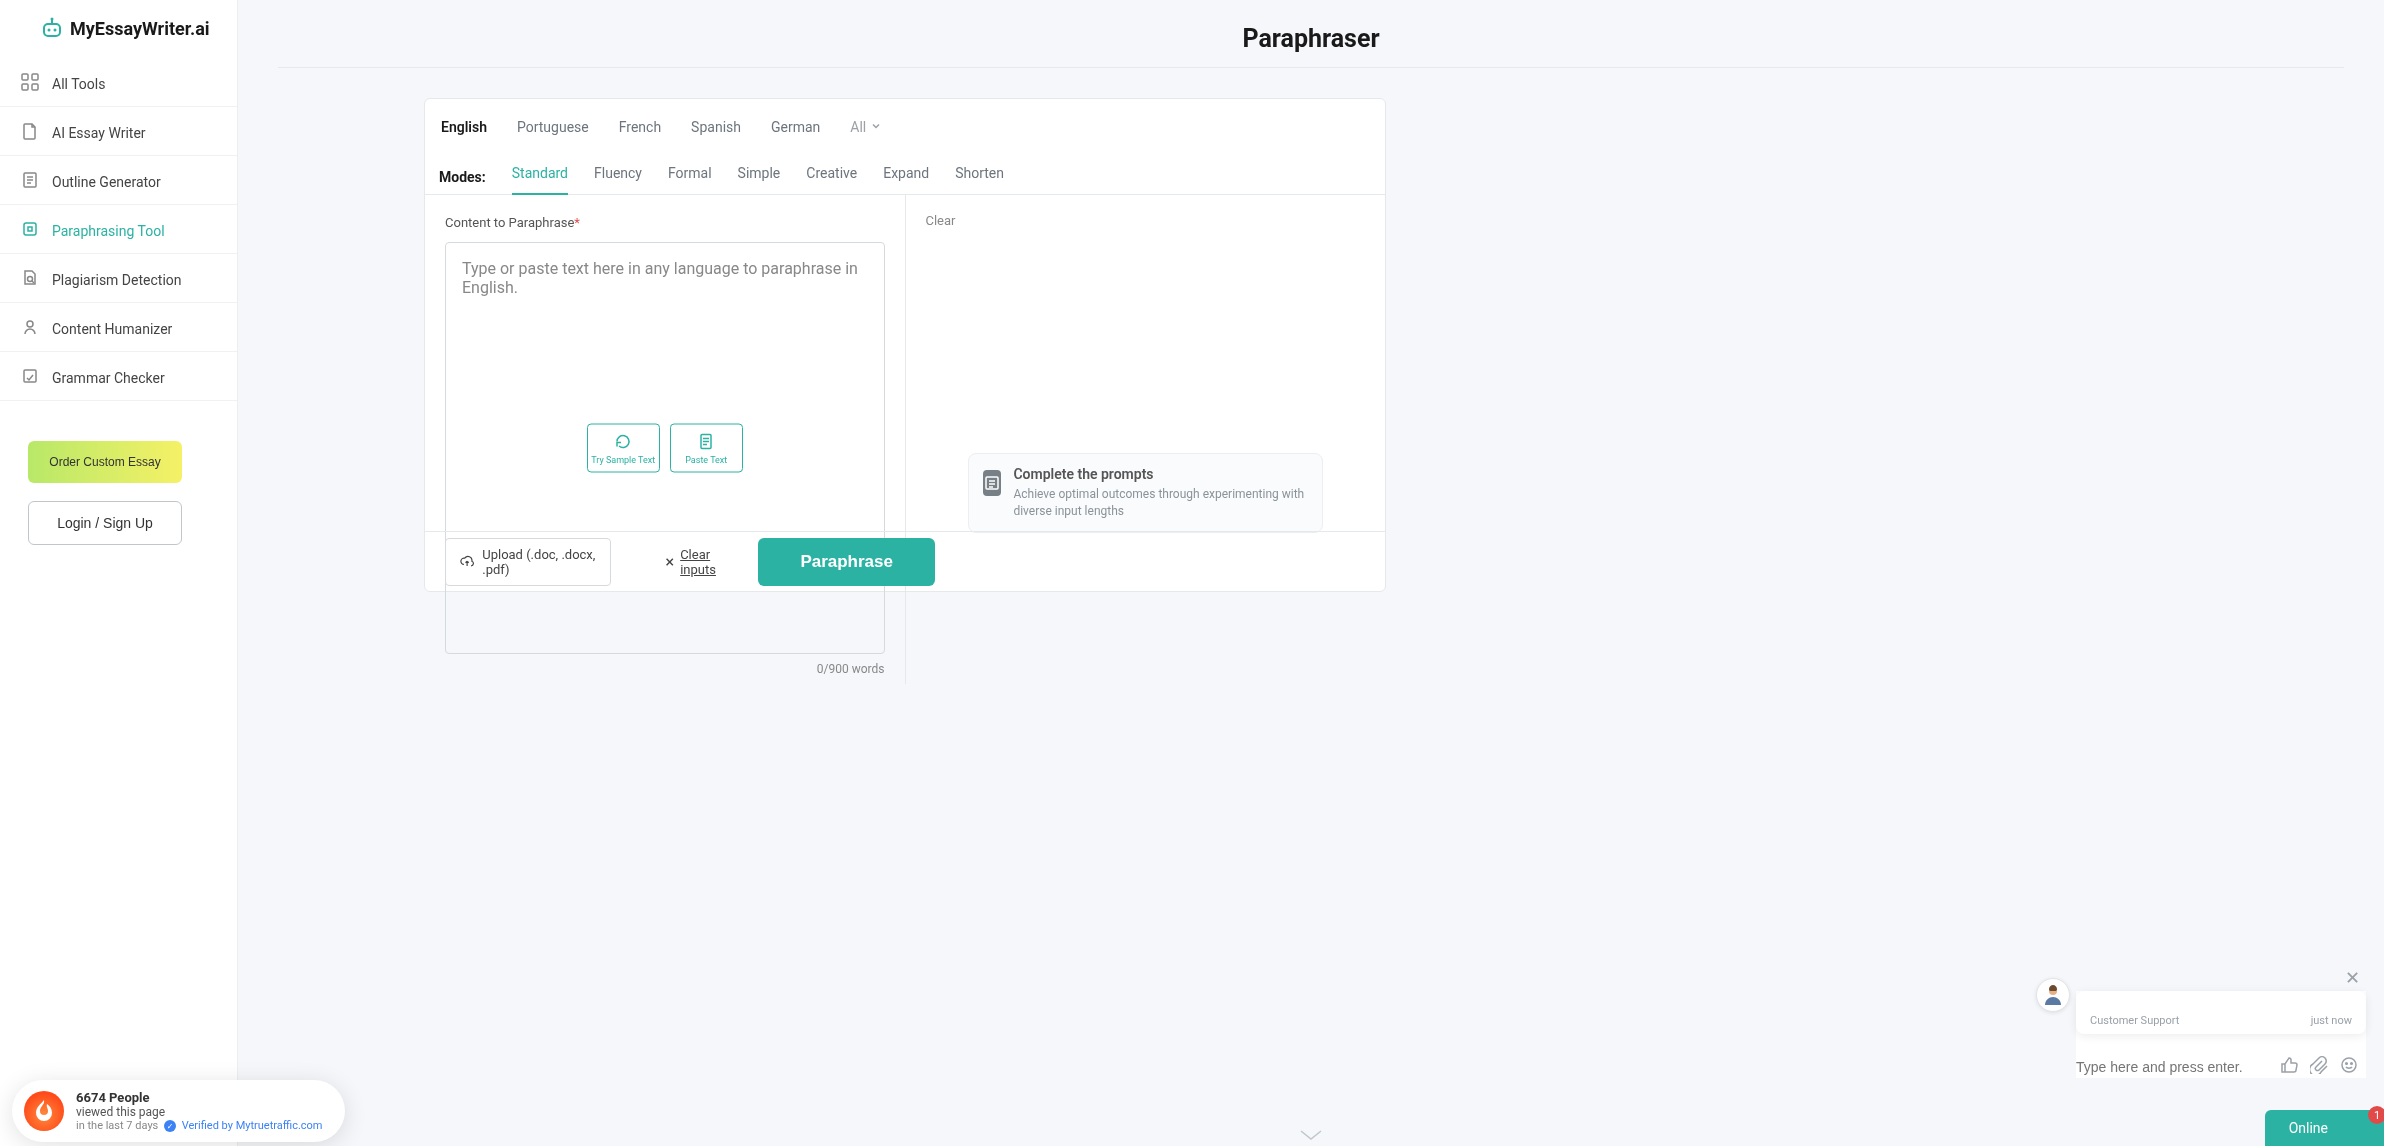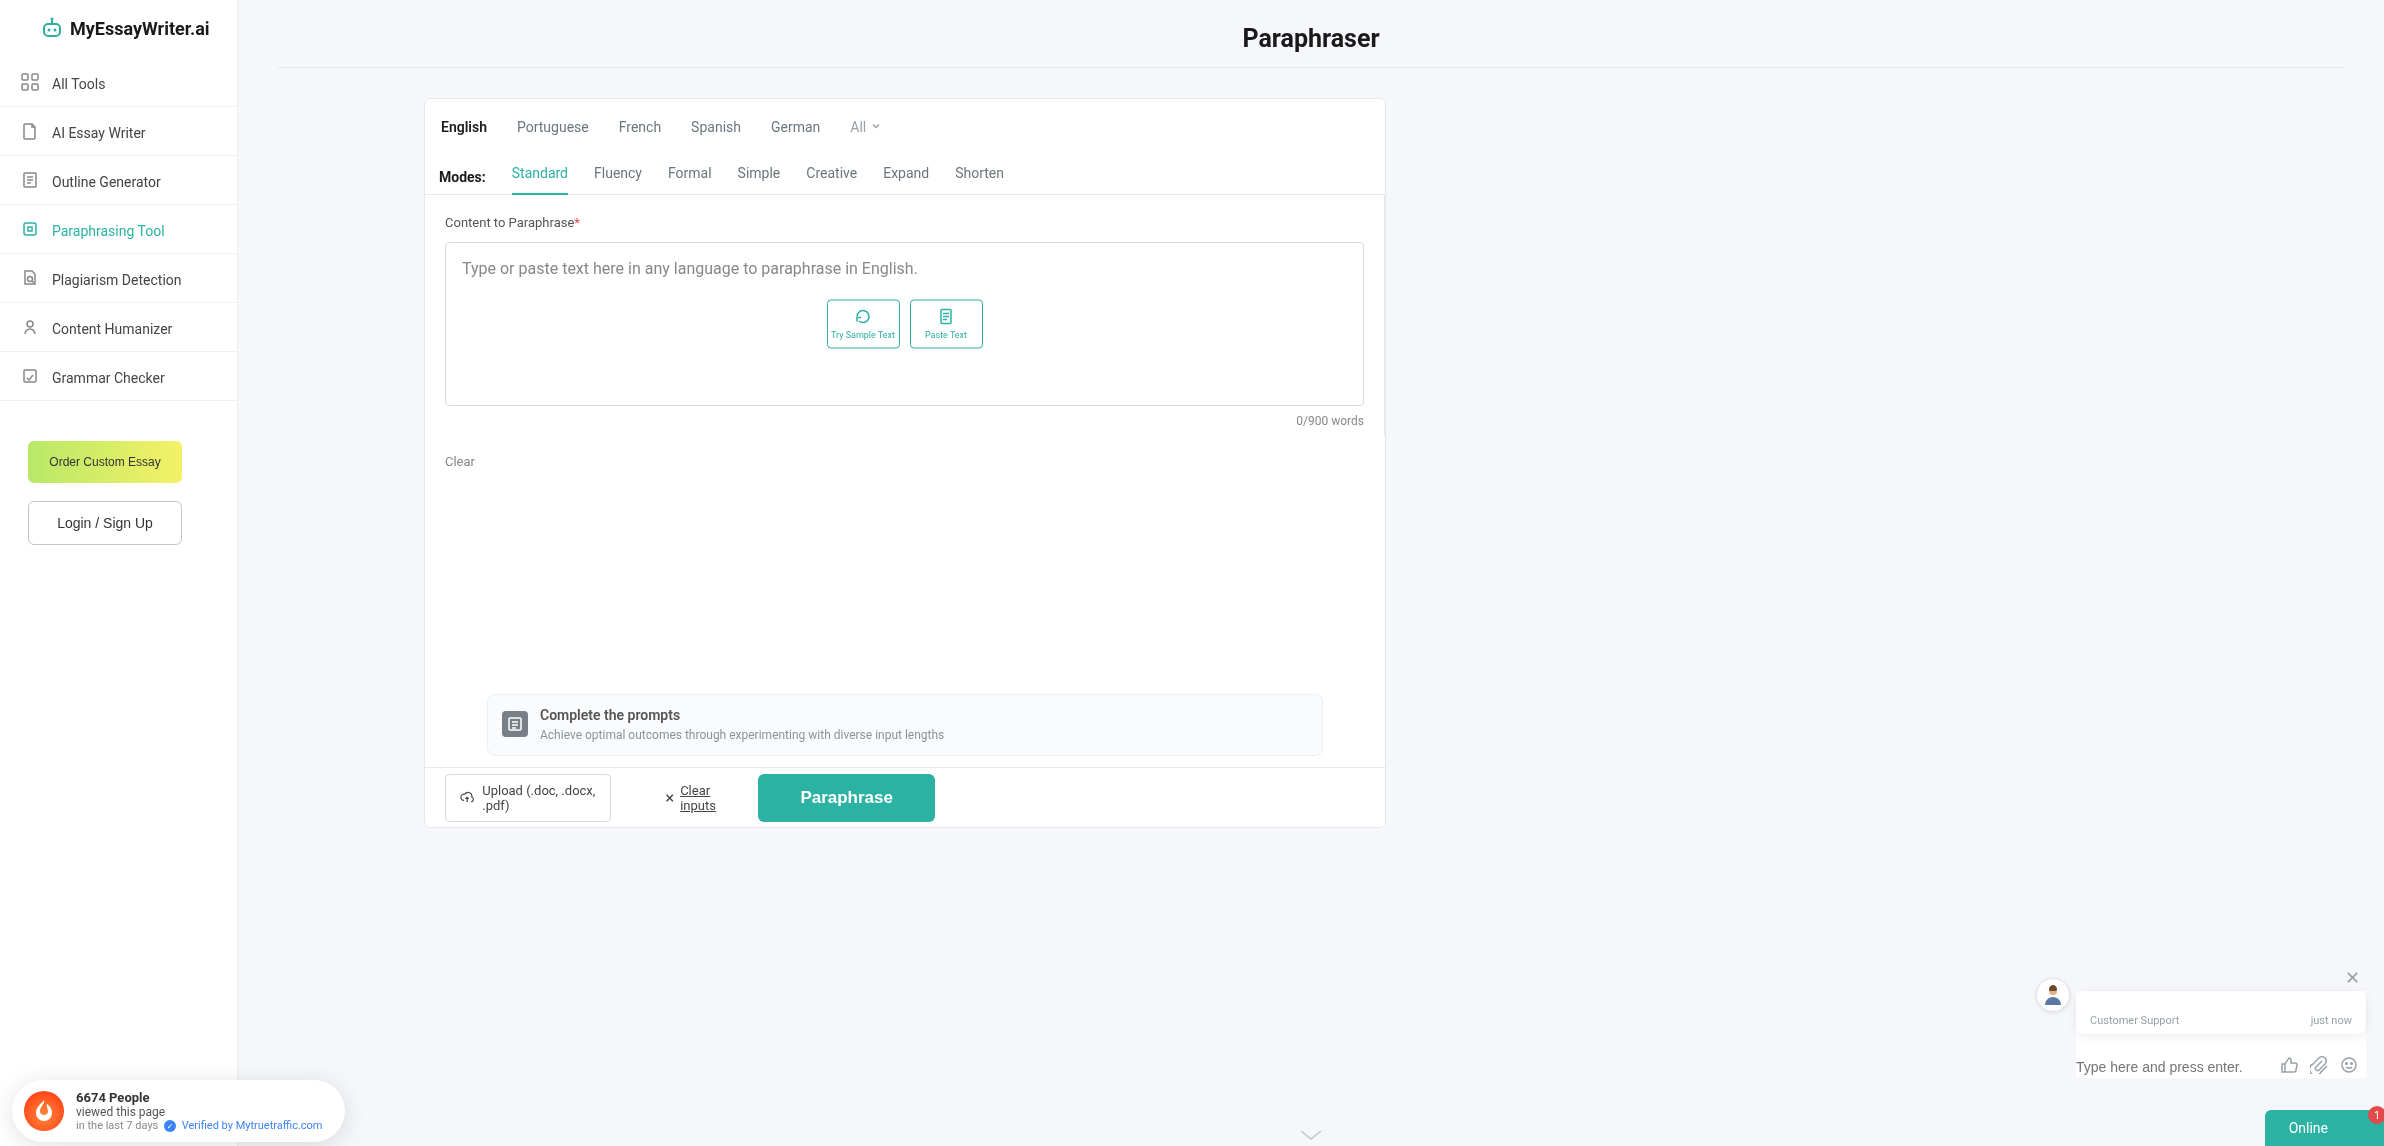--- a/index.html
+++ b/index.html
@@ -87,21 +87,21 @@
     margin: 0 40px;
   }
   .tool-area {
     margin: 30px 40px 0 186px;
     background: #fff;
     border: 1px solid #e6e9ec;
     border-radius: 6px;
     width: 962px;
     padding: 16px 0 2px 0;
     position: relative;
-    height: 730px;
+    height: 494px;
   }
   .lang-tabs {
     display: flex;
     gap: 30px;
     padding: 0 24px 6px 16px;
     font-size: 14px;
     color: #6c757d;
   }
   .lang-tab { cursor: pointer; padding: 4px 0 8px 0; }
   .lang-tab.active { color: #1a1a1a; font-weight: 600; }
@@ -115,21 +115,20 @@
     color: #6c757d;
   }
   .modes-label { font-weight: 700; color: #1a1a1a; }
   .mode-tab { cursor: pointer; padding: 6px 0 12px 0; border-bottom: 2px solid transparent; }
   .mode-tab.active { color: #2bb2a3; border-bottom-color: #2bb2a3; }
   .content-area {
     display: flex;
     height: 490px;
     border-top: 1px solid #e6e9ec;
     margin-top: -1px;
-    flex-direction: column;
   }
   .input-side {
     flex: 1;
     padding: 20px 20px 8px 20px;
     display: flex;
     flex-direction: column;
     position: relative;
     border-right: 1px solid #e6e9ec;
   }
   .input-label {

